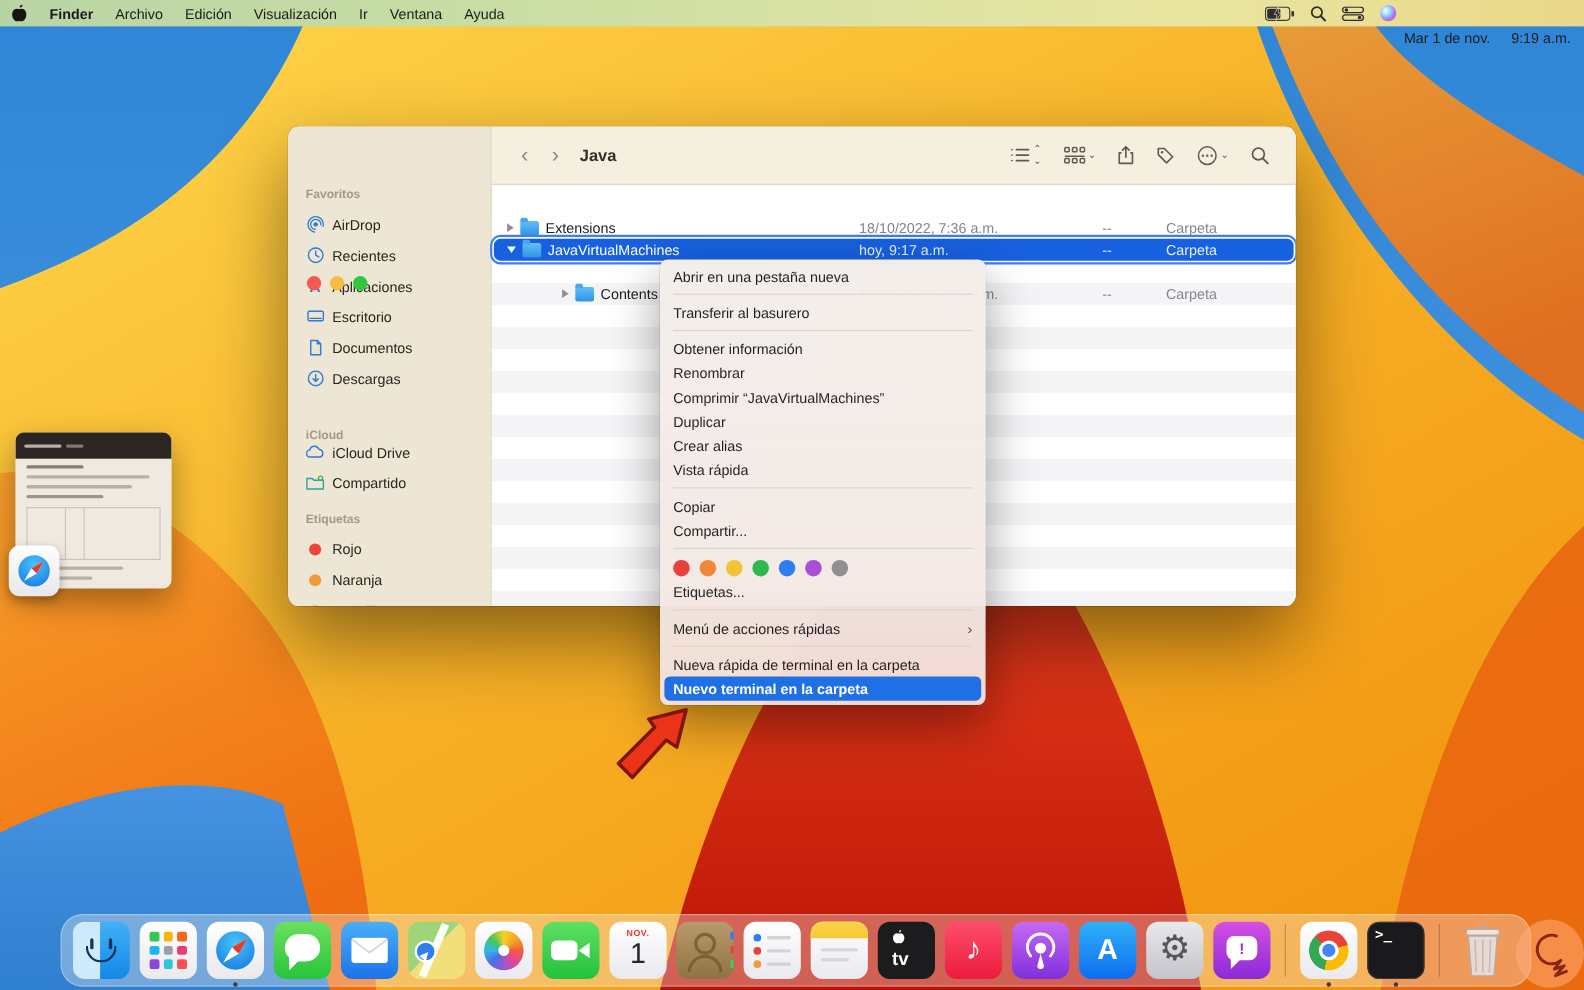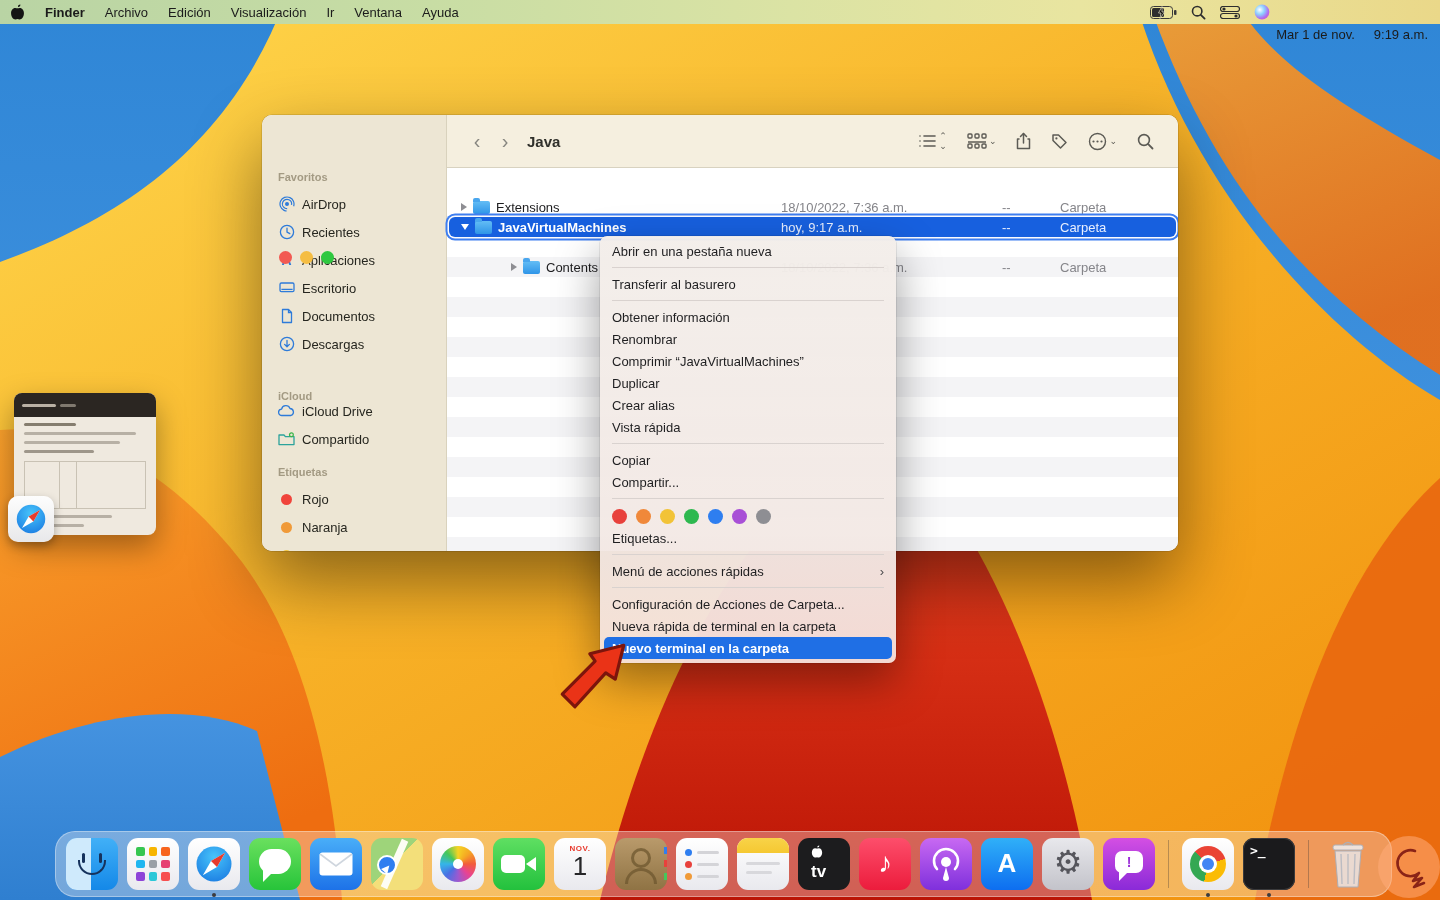--- a/index.html
+++ b/index.html
@@ -389,21 +389,21 @@
         <span>Extensions</span>
       </span>
       <span class="fcell" style="left:334px">18/10/2022, 7:36 a.m.</span>
       <span class="fcell" style="left:555px">--</span>
       <span class="fcell" style="left:613px">Carpeta</span>
     </div>
     <div class="frow selected" style="top:20px">
       <span class="fname" style="margin-left:12px">
         <span class="disc open"></span>
         <span class="folder"></span>
-        <span style="font-weight:bold">JavaVirtualMachines</span>
+        <span style="font-weight:normal">JavaVirtualMachines</span>
       </span>
       <span class="fcell" style="left:332px">hoy, 9:17 a.m.</span>
       <span class="fcell" style="left:553px">--</span>
       <span class="fcell" style="left:611px">Carpeta</span>
     </div>
     <div class="frow" style="top:23px">
       <span class="fname" style="margin-left:31px">
         <span class="disc open"></span>
         <span class="folder"></span>
         <span>jdk-19.jdk</span>
@@ -449,21 +449,20 @@
     <span class="td" style="background:#a84fd6"></span>
     <span class="td" style="background:#8e8e93"></span>
   </div>
   <div class="ci">Etiquetas...</div>
   <div class="cm-sep"></div>
   <div class="ci">
     <span>Menú de acciones rápidas</span>
     <span class="sub-arrow">›</span>
   </div>
   <div class="cm-sep"></div>
-  <div class="ci">Configuración de Acciones de Carpeta...</div>
   <div class="ci">Nueva rápida de terminal en la carpeta</div>
   <div class="ci hl">Nuevo terminal en la carpeta</div>
 </div>
 
 <svg id="arrow" class="abs" width="70" height="72" viewBox="0 0 66 66">
   <polygon points="62,4 30,12 35,19 4,50 16,62 45,30 54,36" fill="#ea3317" stroke="#7c150c" stroke-width="3" stroke-linejoin="round"></polygon>
 </svg>
 
 <div id="dock" class="abs">
   <div class="dk" style="background:linear-gradient(180deg,#41b0f7,#1488e8);overflow:hidden;">

